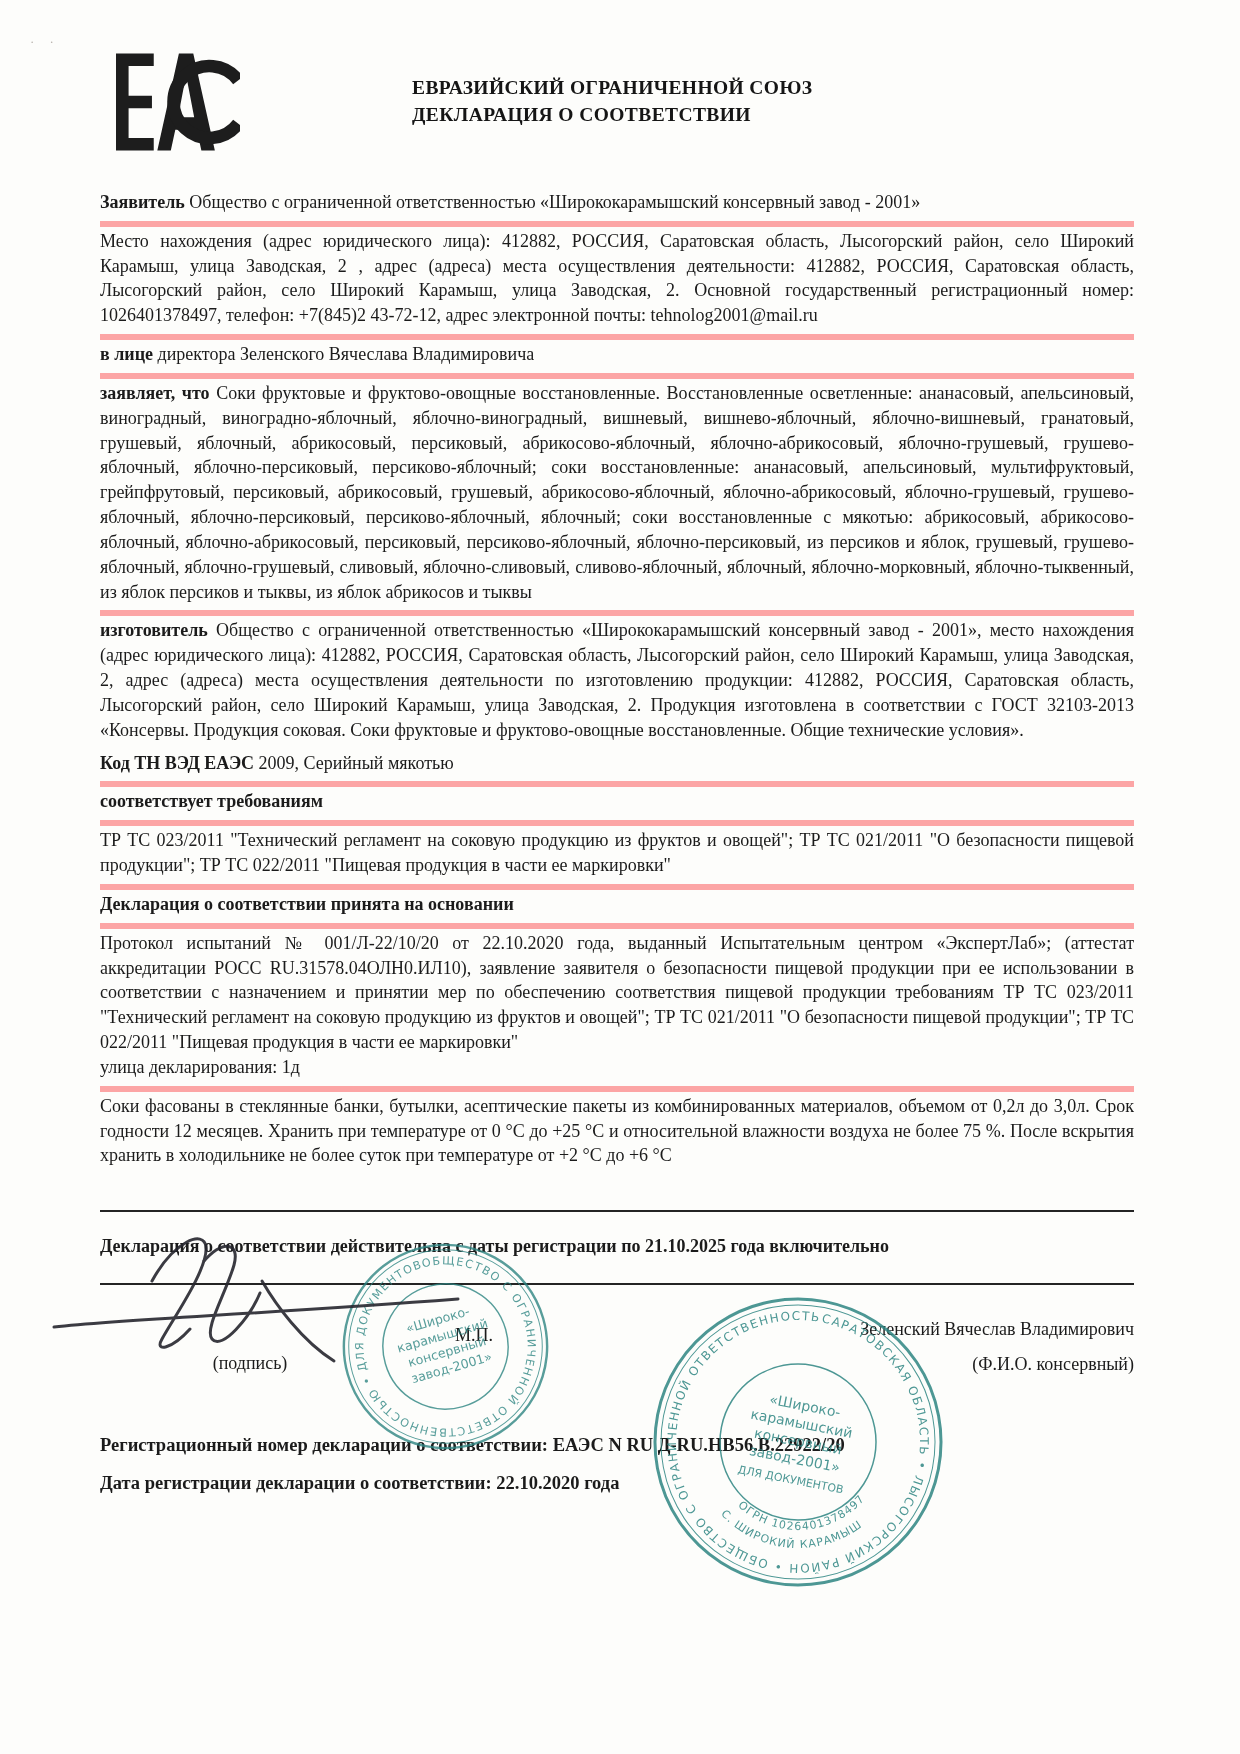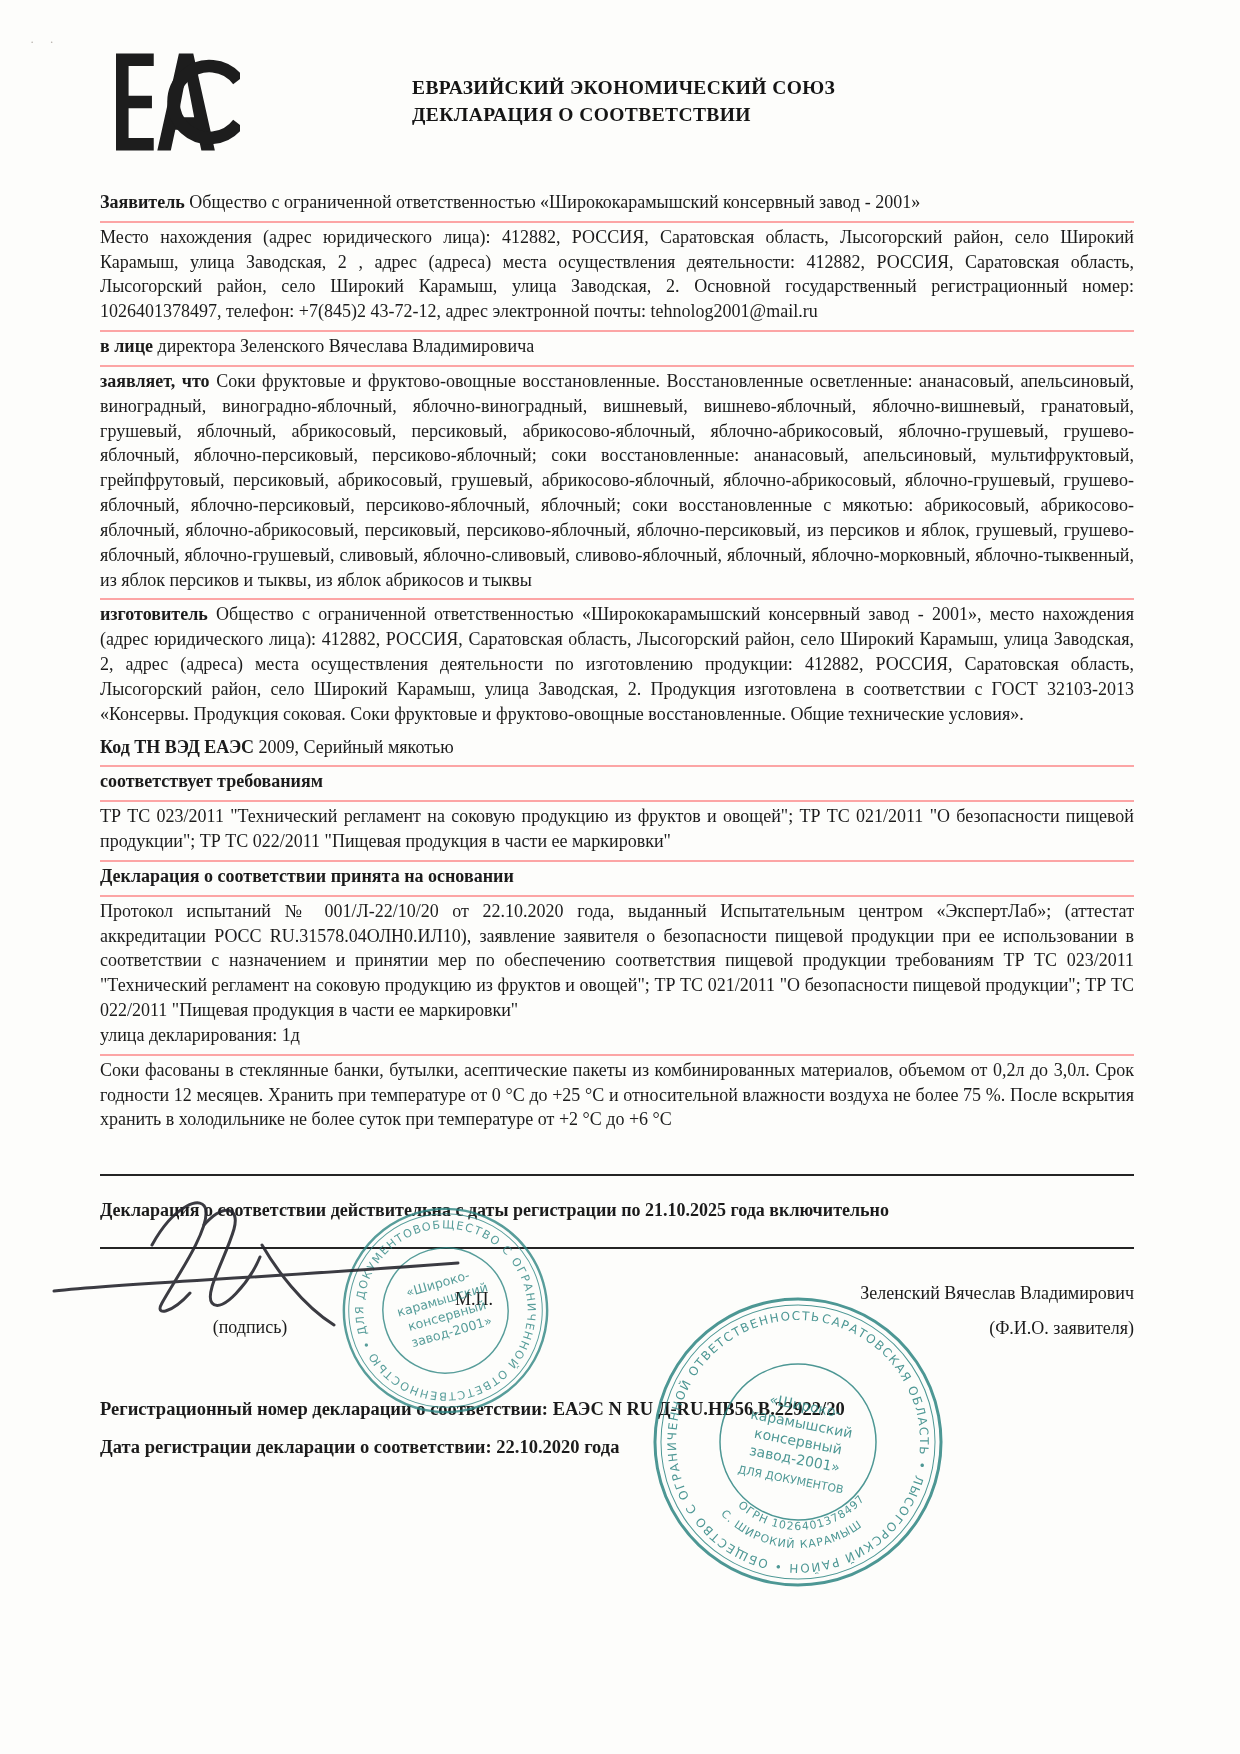--- a/index.html
+++ b/index.html
@@ -19,21 +19,21 @@
     font-weight:bold;font-size:19.5px;letter-spacing:.4px;line-height:1.4;
     color:#151515;
   }
   .scan-speck{position:absolute;left:30px;top:34px;color:#b9b4ae;font-size:13px;letter-spacing:6px;}
   
   .content{
     position:absolute;left:100px;right:106px;top:188px;
     font-size:18px;line-height:1.38;
   }
   .sec{padding:2px 0 6px;margin:0;}
-  .rule{border-bottom:2px solid #fca5a5;}
+  .rule{border-bottom:6px solid #fca5a5;}
   .sec p{margin:0;}
   .just{text-align:justify;}
   .lead{font-weight:bold;}
   .bold{font-weight:bold;}
   
   .validity{
     margin-top:36px;
     border-top:2px solid #242424;border-bottom:2px solid #242424;
     padding:4px 0 6px;font-weight:bold;
   }
@@ -71,21 +71,21 @@
     <svg width="124" height="108" viewBox="0 0 138 108">
       <g fill="#1d1d1d">
         <path d="M0 0 H42 V14 H14 V47 H40 V61 H14 V94 H42 V108 H0 Z"></path>
         <path fill-rule="evenodd" d="M46 108 L70 0 H86 L110 108 H95 L90 85 H66 L61 108 Z M69 71 H87 L78 24 Z"></path>
       </g>
       <path d="M136 30 A40 40 0 1 0 136 78" fill="none" stroke="#1d1d1d" stroke-width="14"></path>
     </svg>
   </div>
 
   <div class="doc-titles">
-    <div>ЕВРАЗИЙСКИЙ ЭКОНОМИЧЕСКИЙ СОЮЗ</div>
+    <div>ЕВРАЗИЙСКИЙ ОГРАНИЧЕННОЙ СОЮЗ</div>
     <div>ДЕКЛАРАЦИЯ О СООТВЕТСТВИИ</div>
   </div>
 
   <div class="content">
 
     <div class="sec rule">
       <p class="just">
         <span class="lead">Заявитель</span>
         <span>Общество с ограниченной ответственностью «Ширококарамышский консервный завод - 2001»</span>
       </p>
@@ -177,21 +177,21 @@
       </svg>
 
       <div class="sig-col">
         <div class="sig-label">(подпись)</div>
       </div>
 
       <div class="mp-col">М.П.</div>
 
       <div class="fio-col">
         <span class="fio-name">Зеленский Вячеслав Владимирович</span>
-        <span class="fio-label">(Ф.И.О. заявителя)</span>
+        <span class="fio-label">(Ф.И.О. консервный)</span>
       </div>
     </div>
 
     <div class="reg-block">
       <p>Регистрационный номер декларации о соответствии: ЕАЭС N RU Д-RU.НВ56.В.22922/20</p>
       <p>Дата регистрации декларации о соответствии: 22.10.2020 года</p>
     </div>
 
   </div>
 

